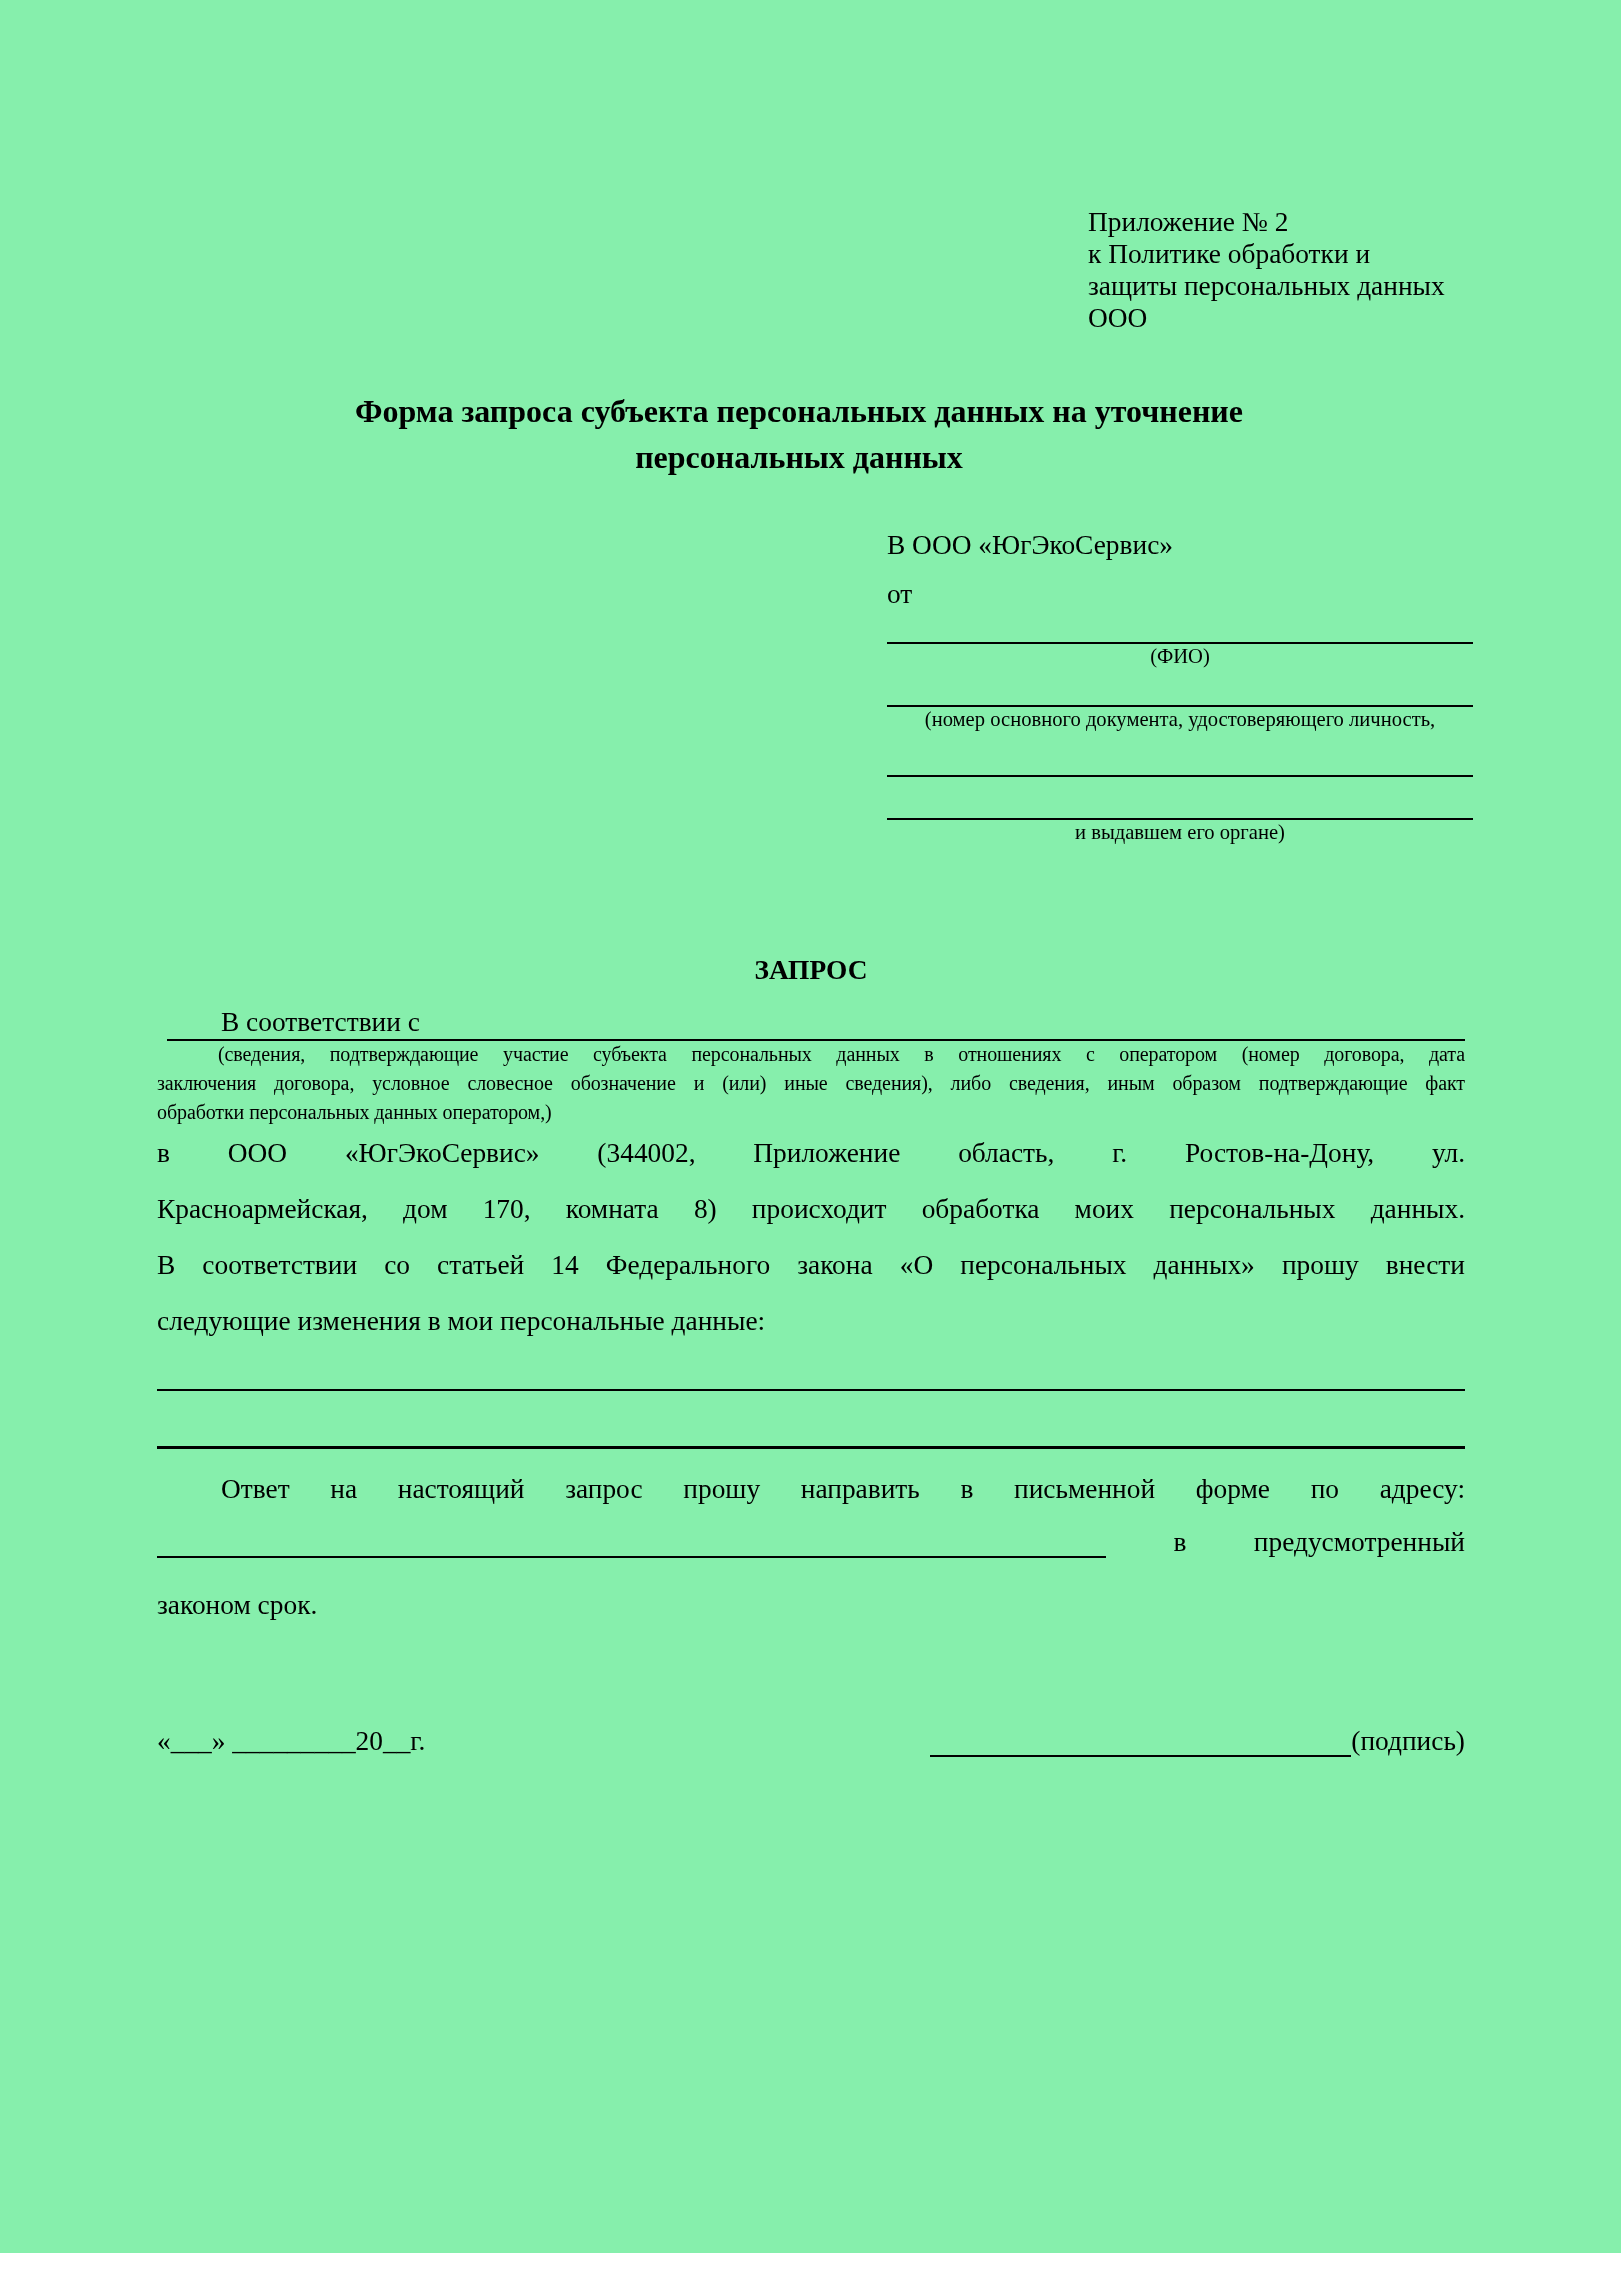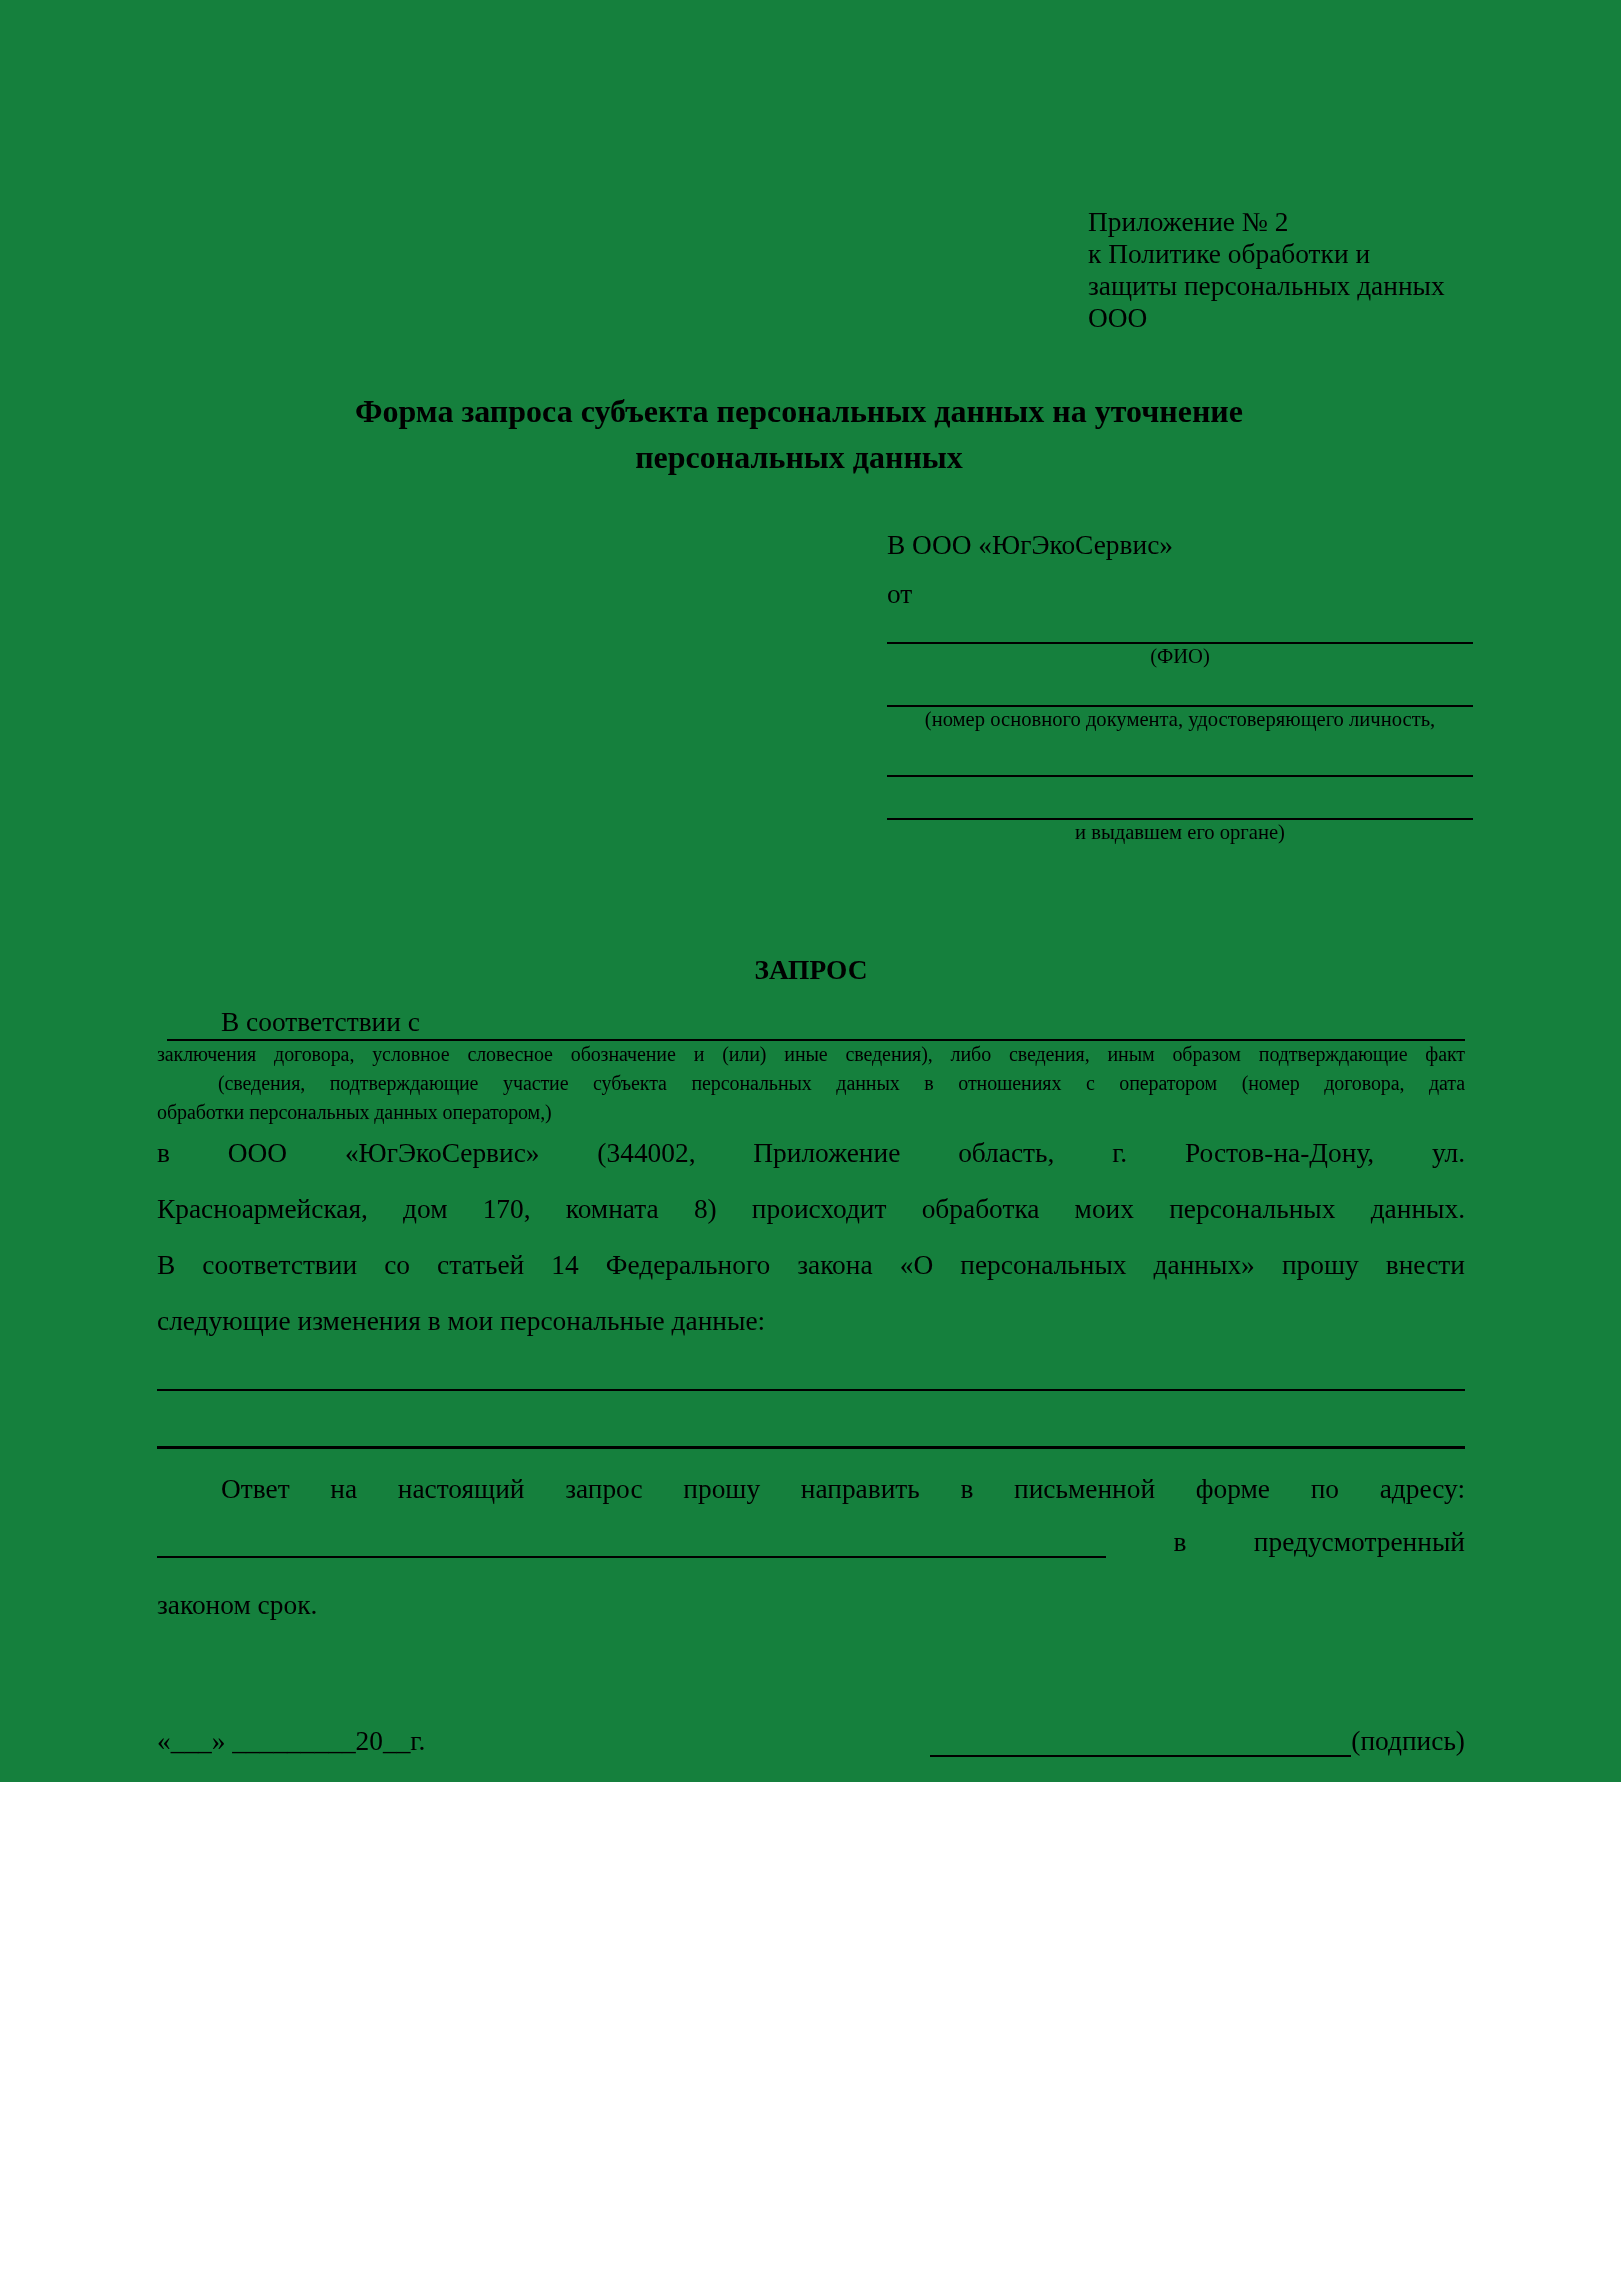--- a/index.html
+++ b/index.html
@@ -1,20 +1,20 @@
 <!DOCTYPE html>
 <html><head>
 <meta charset="utf-8">
 <style>
   html, body { margin: 0; padding: 0; background: #ffffff; }
   .page {
     position: relative;
     width: 1621px;
-    height: 1782px;
-    background: #15803d;
+    height: 2253px;
+    background: #86efac;
     color: #000000;
     font-family: "Liberation Serif", "DejaVu Serif", serif;
     overflow: hidden;
   }
   .annex {
     position: absolute;
     left: 1088px;
     top: 206px;
     font-size: 27.4px;
     line-height: 32px;
@@ -181,22 +181,22 @@
   </div>
 
   <div class="zapros">ЗАПРОС</div>
 
   <div class="accordance">
     <span class="lead">В соответствии с</span>
     <span class="acc-line"></span>
   </div>
 
   <div class="note">
+    <div class="jl n1">(сведения, подтверждающие участие субъекта персональных данных в отношениях с оператором (номер договора, дата</div>
     <div class="jl">заключения договора, условное словесное обозначение и (или) иные сведения), либо сведения, иным образом подтверждающие факт</div>
-    <div class="jl n1">(сведения, подтверждающие участие субъекта персональных данных в отношениях с оператором (номер договора, дата</div>
     <div>обработки персональных данных оператором,)</div>
   </div>
 
   <div class="body-par">
     <div class="jl">в ООО «ЮгЭкоСервис» (344002, Приложение область, г. Ростов-на-Дону, ул.</div>
     <div class="jl">Красноармейская, дом 170, комната 8) происходит обработка моих персональных данных.</div>
     <div class="jl">В соответствии со статьей 14 Федерального закона «О персональных данных» прошу внести</div>
     <div>следующие изменения в мои персональные данные:</div>
   </div>
 

